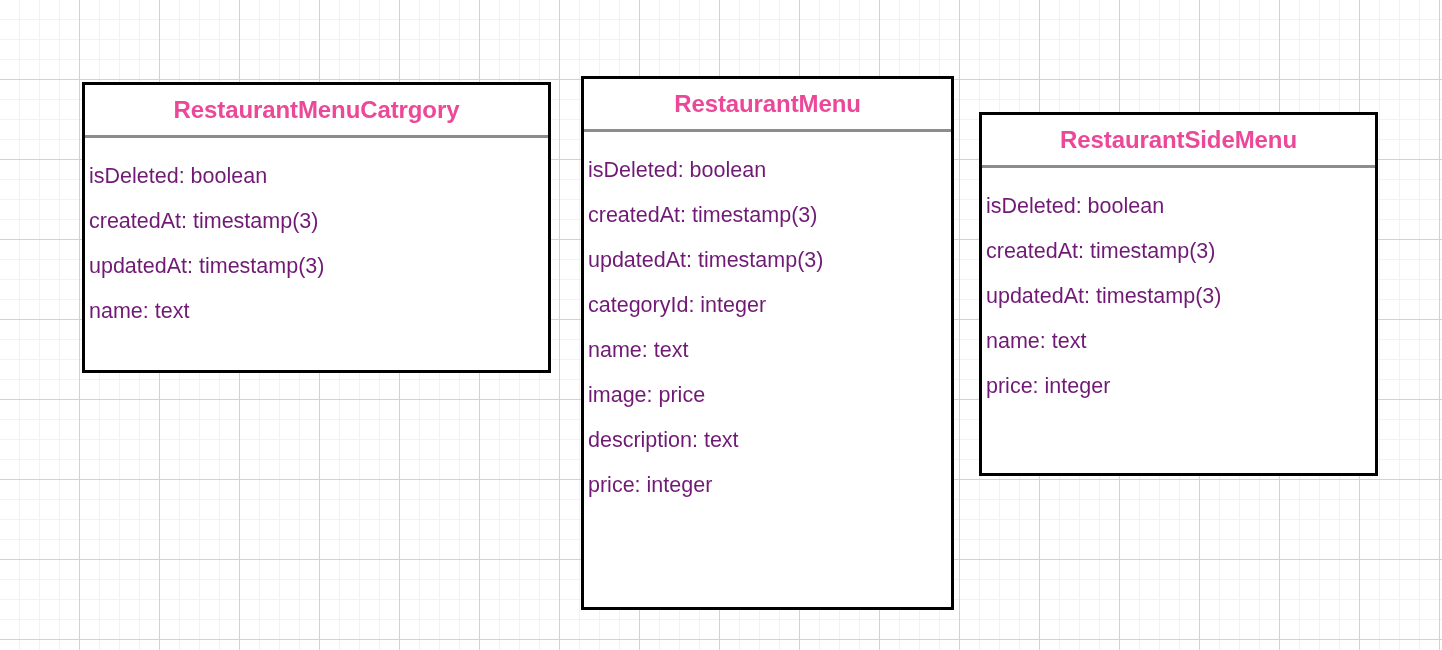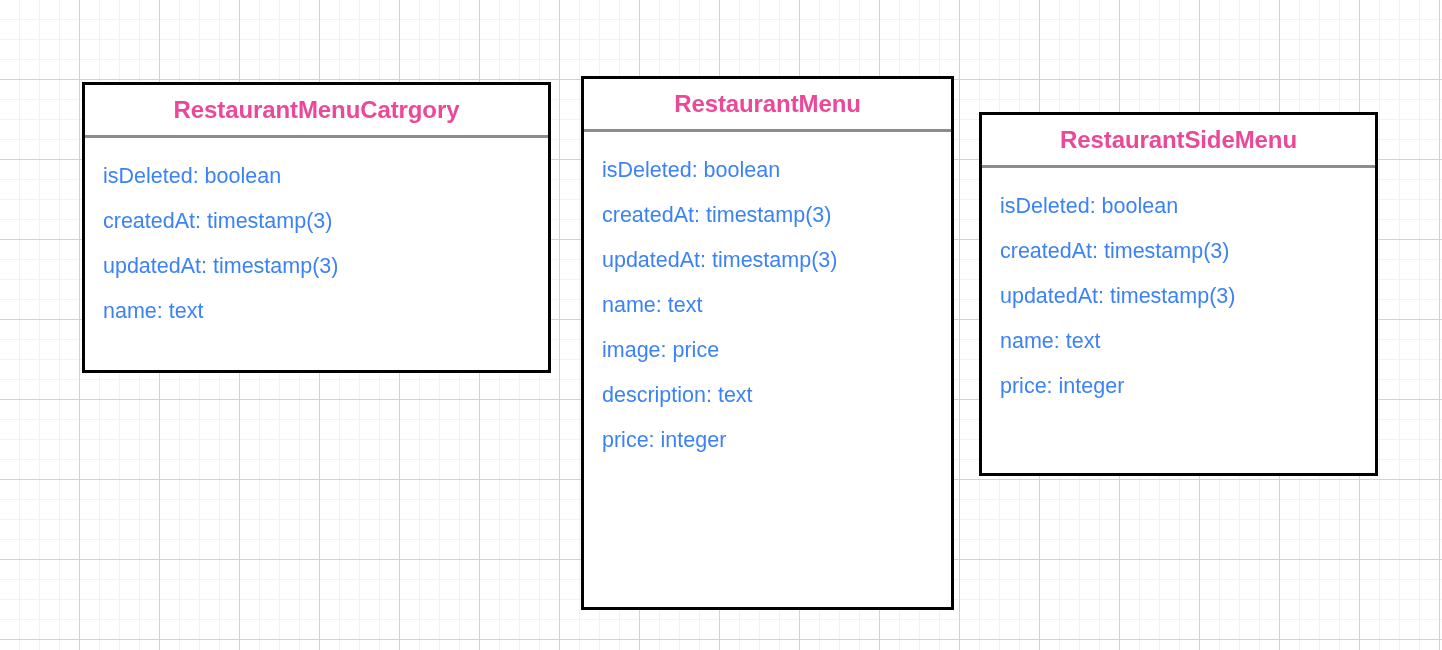--- a/index.html
+++ b/index.html
@@ -62,23 +62,23 @@
   }
 
   .entity-body {
     flex: 1 1 auto;
     padding: 16px 0 0 0;
   }
 
   .field-row {
     height: 45px;
     line-height: 45px;
-    padding-left: 18px;
+    padding-left: 4px;
     font-size: 21.5px;
-    color: #3b82f6;
+    color: #701a75;
     white-space: nowrap;
   }
 </style>
 </head>
 <body>
 
 <div id="canvas">
   <div id="entities-layer">
       <div class="entity" style="left: 82px; top: 82px; width: 469px; height: 291px;">
         <div class="entity-header">
@@ -92,20 +92,21 @@
         </div>
       </div>
       <div class="entity" style="left: 581px; top: 76px; width: 373px; height: 534px;">
         <div class="entity-header">
           <span class="entity-title">RestaurantMenu</span>
         </div>
         <div class="entity-body">
           <div class="field-row">isDeleted: boolean</div>
           <div class="field-row">createdAt: timestamp(3)</div>
           <div class="field-row">updatedAt: timestamp(3)</div>
+          <div class="field-row">categoryId: integer</div>
           <div class="field-row">name: text</div>
           <div class="field-row">image: price</div>
           <div class="field-row">description: text</div>
           <div class="field-row">price: integer</div>
         </div>
       </div>
       <div class="entity" style="left: 979px; top: 82px; width: 399px; height: 364px; margin-top: 30px;">
         <div class="entity-header">
           <span class="entity-title">RestaurantSideMenu</span>
         </div>

